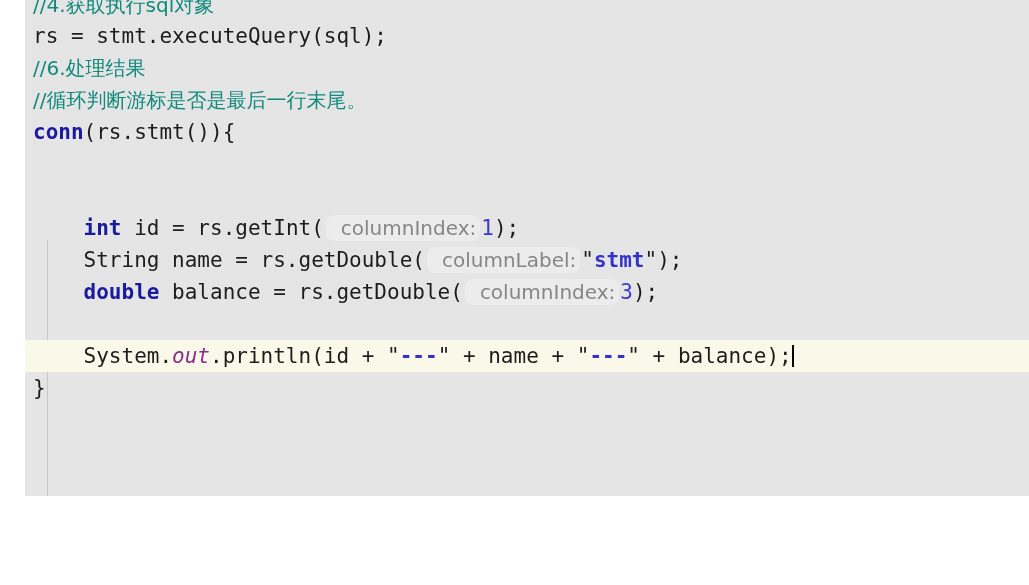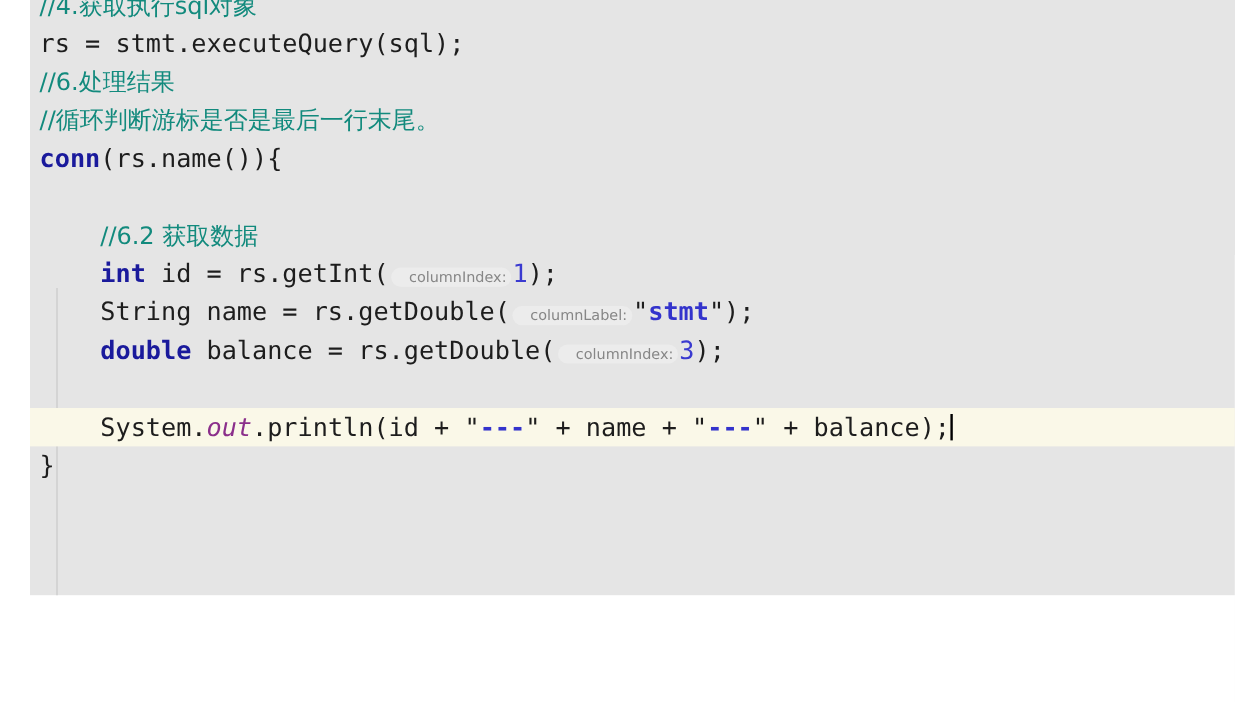--- a/index.html
+++ b/index.html
@@ -70,21 +70,21 @@
   .tok-quote     { color: #1d1d1d; }
   .tok-number    { color: #3a3ad0; }
   .tok-static    { color: #8b2f8b; font-weight: normal; font-style: italic; }
 
   
   .hint {
     background: #ececec;
     color: #868686;
     border-radius: 8px;
     font-family: "DejaVu Sans", "Liberation Sans", sans-serif;
-    font-size: 12px;
+    font-size: 20px;
     padding: 1px 4px 1px 15px;
     margin: 0 1px 0 2px;
   }
 
   .caret {
     display: inline-block;
     width: 2px;
     height: 22px;
     background: #000000;
     vertical-align: -4px;
@@ -101,23 +101,23 @@
 
 <div id="editor">
 
   <div id="indent-guide"></div>
 
   <div class="code-area" id="code-area">
       <div class="line clipped"><span class="tok-comment cjk">//4.获取执行sql对象</span></div>
       <div class="line"><span class="tok-plain">rs = stmt.executeQuery(sql);</span></div>
       <div class="line"><span class="tok-comment cjk">//6.处理结果</span></div>
       <div class="line"><span class="tok-comment cjk">//循环判断游标是否是最后一行末尾。</span></div>
-      <div class="line"><span class="tok-keyword">conn</span><span class="tok-plain">(rs.name()){</span></div>
+      <div class="line"><span class="tok-keyword">conn</span><span class="tok-plain">(rs.stmt()){</span></div>
       <div class="line"></div>
-      <div class="line"><span class="tok-plain">    </span><span class="tok-comment cjk">//6.2 获取数据</span></div>
+      <div class="line"><span class="tok-plain">    </span></div>
       <div class="line"><span class="tok-plain">    </span><span class="tok-keyword">int</span><span class="tok-plain"> id = rs.getInt(</span><span class="hint">columnIndex:</span><span class="tok-number">1</span><span class="tok-plain">);</span></div>
       <div class="line"><span class="tok-plain">    String name = rs.getDouble(</span><span class="hint">columnLabel:</span><span class="tok-quote">"</span><span class="tok-string">stmt</span><span class="tok-quote">"</span><span class="tok-plain">);</span></div>
       <div class="line"><span class="tok-plain">    </span><span class="tok-keyword">double</span><span class="tok-plain"> balance = rs.getDouble(</span><span class="hint">columnIndex:</span><span class="tok-number">3</span><span class="tok-plain">);</span></div>
       <div class="line"></div>
       <div class="line current"><span class="tok-plain">    System.</span><span class="tok-static">out</span><span class="tok-plain">.println(id + </span><span class="tok-quote">"</span><span class="tok-string">---</span><span class="tok-quote">"</span><span class="tok-plain"> + name + </span><span class="tok-quote">"</span><span class="tok-string">---</span><span class="tok-quote">"</span><span class="tok-plain"> + balance);</span><span class="caret"></span></div>
       <div class="line"><span class="tok-plain">}</span></div>
     </div>
 
 </div>
 

